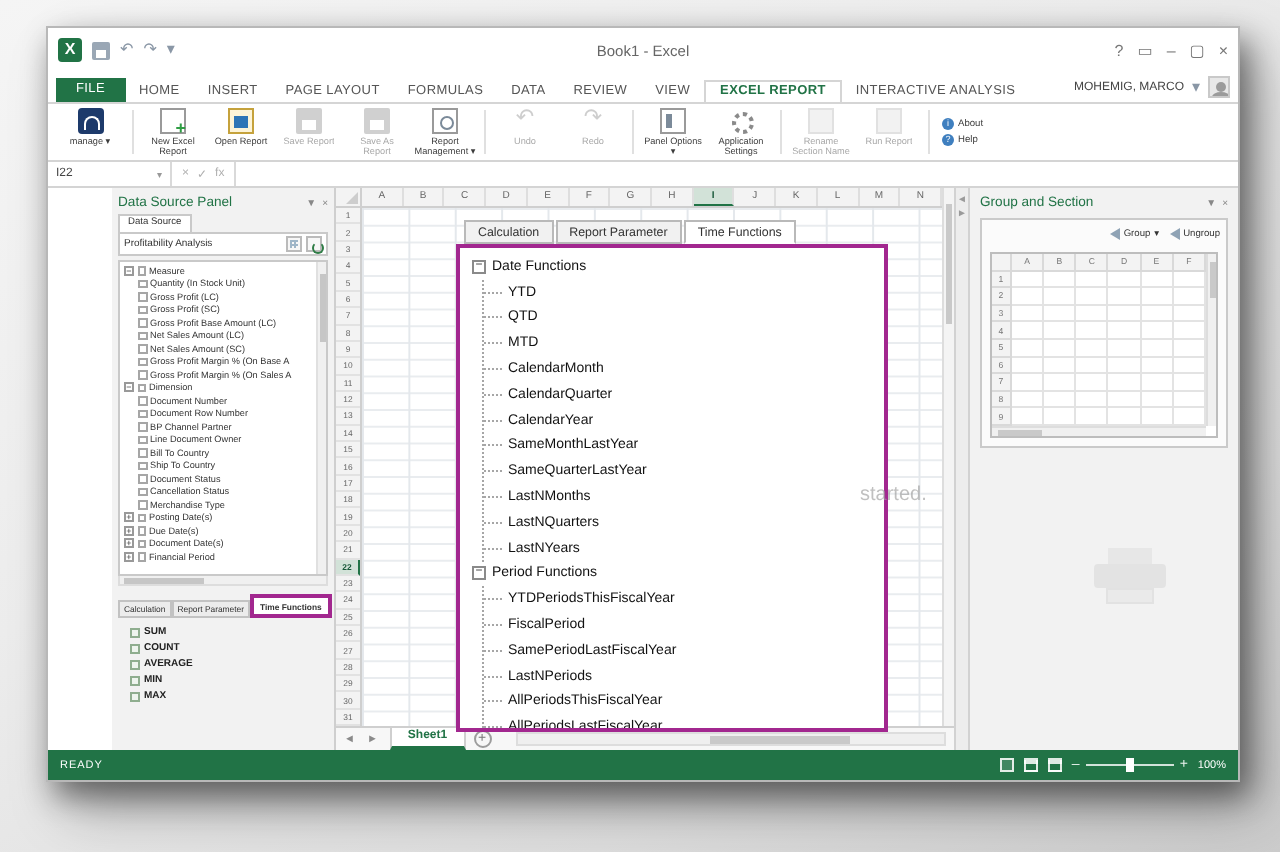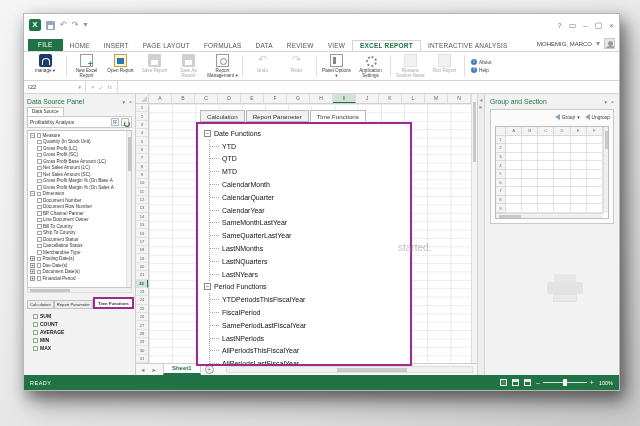--- a/index.html
+++ b/index.html
@@ -59,21 +59,21 @@
   .rlink{display:flex;align-items:center;gap:2px;}
   .rlink .dot{width:6px;height:6px;border-radius:50%;background:#3f7fbf;color:#fff;font-size:4.5px;display:flex;align-items:center;justify-content:center;line-height:1;}
   .rlink .txt{font-size:4.8px;color:#3c3c3c;}
   
   .formulabar{height:13px;display:flex;align-items:stretch;border-bottom:1px solid #d4d4d4;background:#fff;}
   .namebox{width:62px;border-right:1px solid #d9d9d9;display:flex;align-items:center;padding:0 4px;font-size:6px;color:#444;}
   .namebox .caret{margin-left:auto;font-size:5px;color:#999;}
   .fxbtns{display:flex;align-items:center;gap:4px;padding:0 5px;border-right:1px solid #d9d9d9;color:#b0b0b0;font-size:6px;}
   .fxinput{flex:1;background:#fff;}
   
-  .main{flex:1;display:flex;position:relative;background:#e9e9e9;min-height:0;}
+  .main{flex:1;display:flex;position:relative;background:#e9e9e9;min-height:0;margin-left:32px;}
   
   .ds-panel{width:112px;background:#f2f2f2;border-right:1px solid #cfcfcf;display:flex;flex-direction:column;padding:2px 3px 0;}
   .ptitle{display:flex;align-items:center;height:11px;}
   .ptitle .t{font-size:6.8px;color:#217346;}
   .ptitle .ctl{margin-left:auto;font-size:5px;color:#888;display:flex;gap:3px;}
   .ds-tab{height:9px;display:flex;}
   .ds-tab .tb{font-size:4.8px;color:#333;background:#fff;border:1px solid #c9c9c9;border-bottom:none;padding:1px 4px 0;}
   .ds-combo{height:12px;display:flex;align-items:center;gap:2px;background:#fff;border:1px solid #c9c9c9;padding:0 2px;}
   .ds-combo .val{font-size:5px;color:#333;flex:1;}
   .mini-ic{width:8px;height:8px;border:1px solid #bbb;background:#f7f7f7;position:relative;flex:none;}
@@ -177,20 +177,21 @@
   <div class="window">
 
     <div class="titlebar">
       <div class="qat">
         <span class="xl-logo">X</span>
         <span class="floppy"></span>
         <span class="qglyph">↶</span>
         <span class="qglyph">↷</span>
         <span class="qglyph">▾</span>
       </div>
+      <div class="win-title">Book1 - Excel</div>
       <div class="winctrl">
         <span>?</span>
         <span>▭</span>
         <span>–</span>
         <span>▢</span>
         <span>×</span>
       </div>
     </div>
 
     <div class="tabrow">

